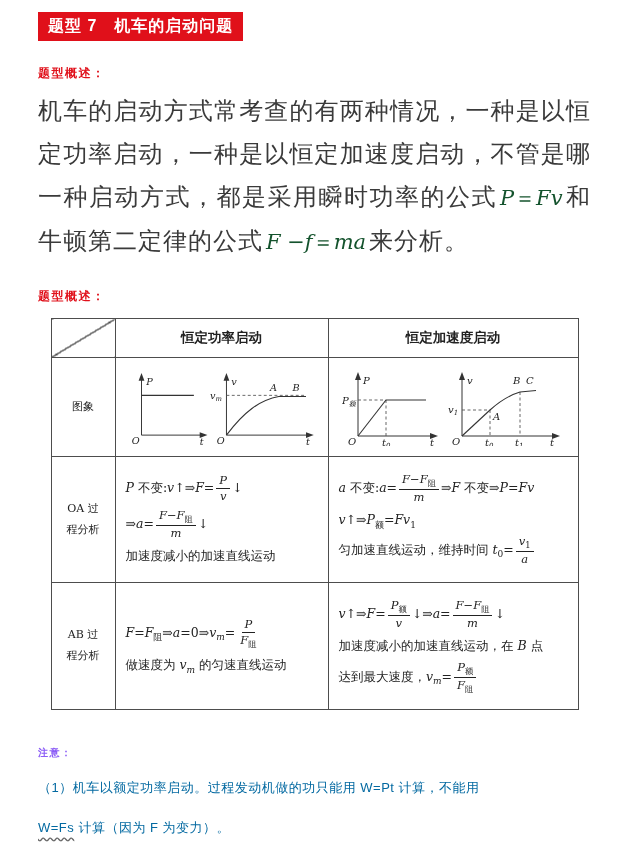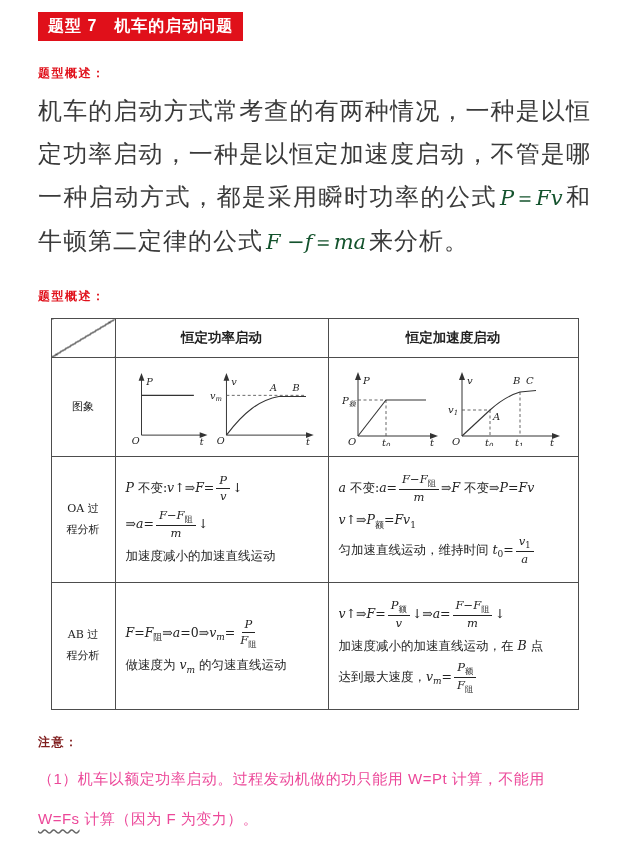--- a/index.html
+++ b/index.html
@@ -58,22 +58,22 @@
   .fden{padding:1px 3px 0}
   sub{font-size:0.72em;line-height:1}
 
   .graph{display:block}
   .graph .ax{stroke:#333;stroke-width:1}
   .graph .ln{stroke:#333;stroke-width:1.1;fill:none}
   .graph .ds{stroke:#555;stroke-width:0.9;fill:none;stroke-dasharray:3,2.5}
   .graph .arr{fill:#333}
   .graph text{font-family:"DejaVu Serif",serif;font-style:italic;font-size:10px;fill:#222}
 
-  .note-label{font-weight:700;font-size:12px;margin-top:24px;color:#7f1d1d;letter-spacing:1.5px}
-  .note-text{font-size:15px;line-height:40px;margin:8px 0 0;color:#ec4899;letter-spacing:0.5px}
+  .note-label{font-weight:700;font-size:10px;margin-top:36px;color:#8b5cf6;letter-spacing:1.5px}
+  .note-text{font-size:13px;line-height:40px;margin:8px 0 0;color:#0369a1;letter-spacing:0.5px}
   .note-line{display:block}
   .wavy{
     text-decoration:underline;text-decoration-style:wavy;
     text-decoration-color:#666;text-underline-offset:4px;
   }
 </style>
 </head>
 <body>
 
 <div class="page">

